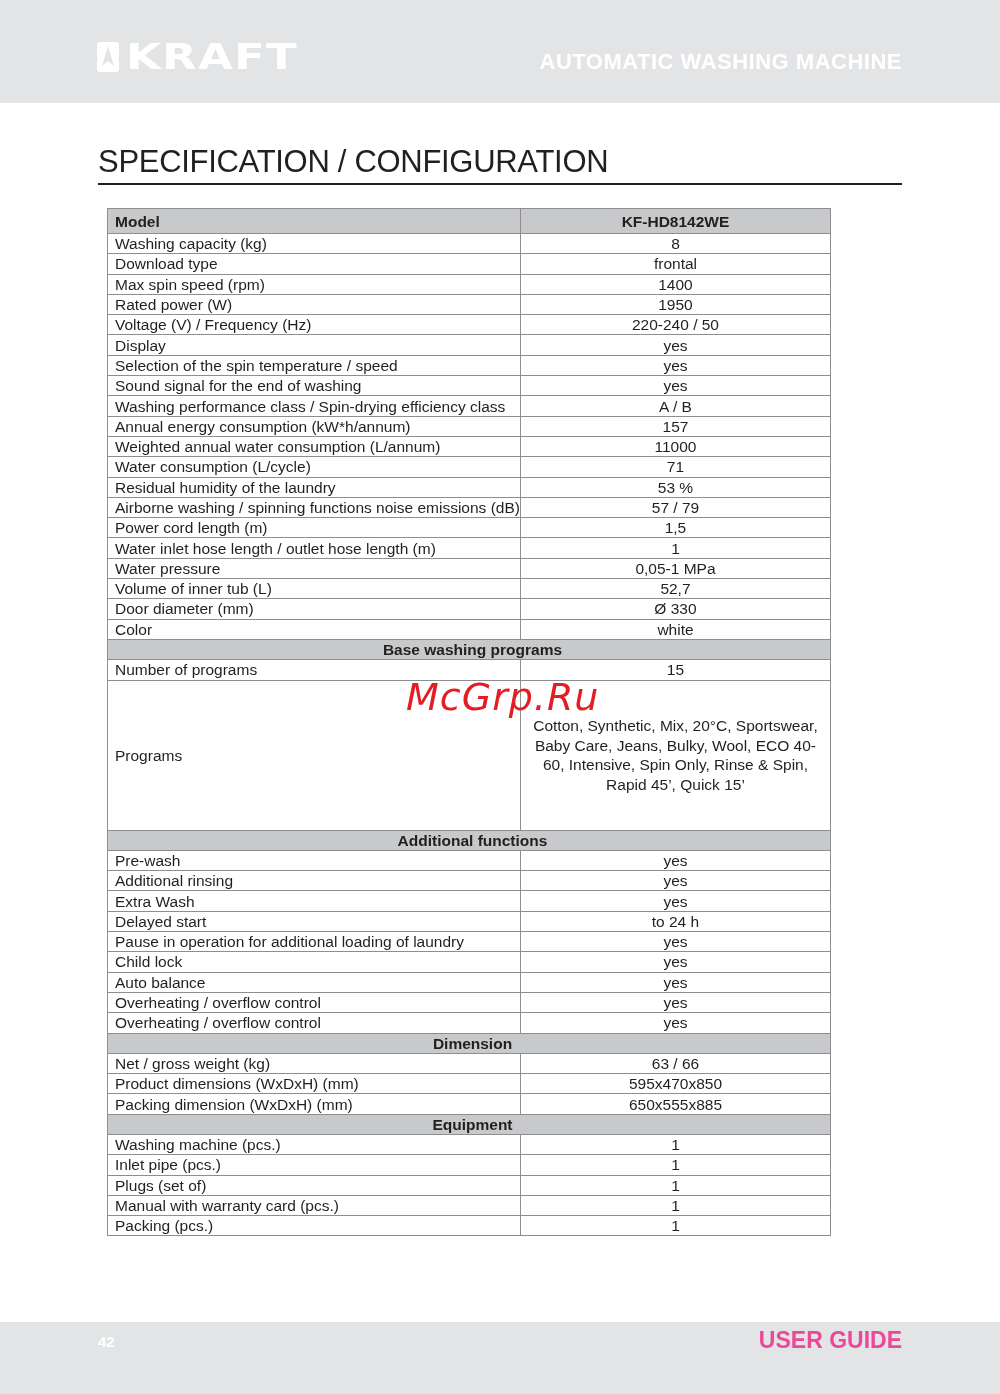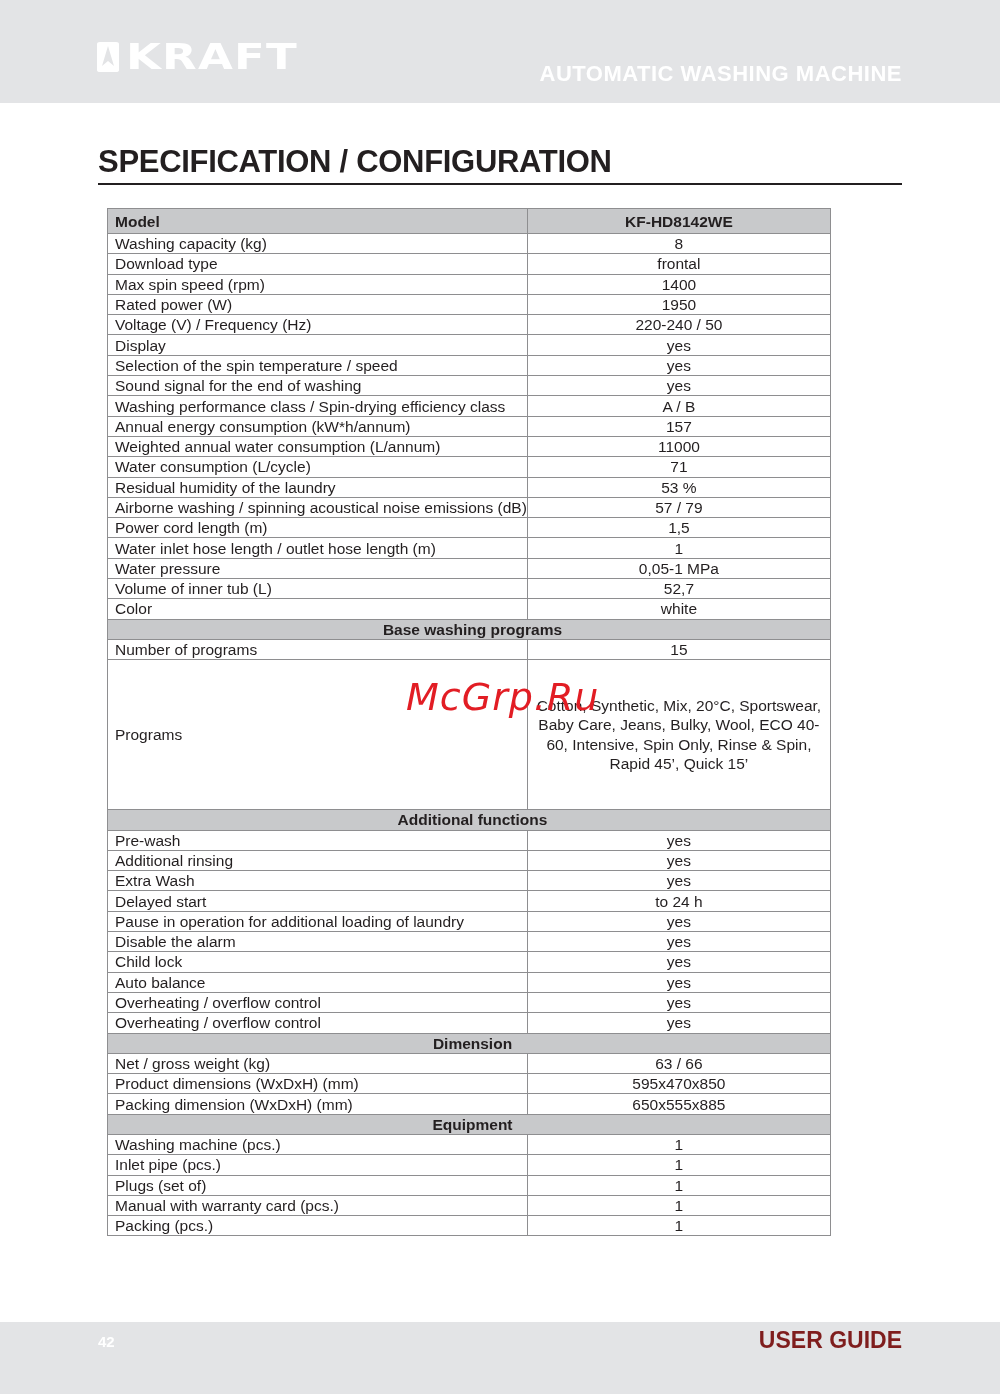--- a/index.html
+++ b/index.html
@@ -18,24 +18,24 @@
     width: 22px; height: 30px; background: #ffffff; border-radius: 3px / 2px;
     position: relative; margin-right: 7px;
   }
   .logo-mark svg { position: absolute; left: 0; top: 0; }
   .logo-text {
     color: #ffffff; font-weight: bold; font-size: 36px; letter-spacing: 1px;
     font-family: "DejaVu Sans", sans-serif; line-height: 30px; transform: scaleX(1.25); transform-origin: left center;
   }
   .header-title {
     position: absolute; right: 98px; top: 50px; color: #ffffff; font-weight: bold;
-    font-size: 22px; letter-spacing: 0.5px; line-height: 24px; margin-top: 12px;
+    font-size: 22px; letter-spacing: 0.5px; line-height: 24px;
   }
   .page-title {
-    position: absolute; left: 98px; top: 144px; font-size: 31px; font-weight: bold;
+    position: absolute; left: 98px; top: 144px; font-size: 31px; font-weight: normal;
     color: #231f20; letter-spacing: -0.3px; line-height: 36px;
   }
   .title-rule {
     position: absolute; left: 98px; top: 183px; width: 804px; height: 2px; background: #231f20;
   }
   table.spec {
     position: absolute; left: 99px; top: 208px; width: 724px;
     border-collapse: collapse; font-size: 15.5px; color: #231f20; margin-left: 8px;
   }
   table.spec td {
@@ -53,21 +53,21 @@
     position: absolute; left: 406px; top: 677px; color: #e21d24; font-size: 38px;
     font-style: italic; font-family: "DejaVu Sans", sans-serif; letter-spacing: 1px; line-height: 40px;
   }
   .bottom-band {
     position: absolute; left: 0; top: 1322px; width: 1000px; height: 72px; background: #e3e4e6;
   }
   .page-number {
     position: absolute; left: 98px; top: 1333px; color: #ffffff; font-weight: bold; font-size: 15px;
   }
   .footer-title {
-    position: absolute; right: 98px; top: 1327px; color: #7f1d1d; font-weight: bold; font-size: 23px;
+    position: absolute; right: 98px; top: 1327px; color: #ec4899; font-weight: bold; font-size: 23px;
   }
 </style>
 </head>
 <body>
 
 <div class="top-band"></div>
 <div class="logo">
   <div class="logo-mark">
     <svg width="22" height="30" viewBox="0 0 22 30">
       <polygon points="11,4 17,24 11,19 5,24" fill="#e3e4e6"></polygon>
@@ -132,38 +132,42 @@
       </tr>
       <tr>
         <td>Water consumption (L/cycle)</td>
         <td class="val">71</td>
       </tr>
       <tr>
         <td>Residual humidity of the laundry</td>
         <td class="val">53 %</td>
       </tr>
       <tr>
-        <td>Airborne washing / spinning acoustical noise emissions (dB)</td>
+        <td>Airborne washing / spinning functions noise emissions (dB)</td>
         <td class="val">57 / 79</td>
       </tr>
       <tr>
         <td>Power cord length (m)</td>
         <td class="val">1,5</td>
       </tr>
       <tr>
         <td>Water inlet hose length / outlet hose length (m)</td>
         <td class="val">1</td>
       </tr>
       <tr>
         <td>Water pressure</td>
         <td class="val">0,05-1 MPa</td>
       </tr>
       <tr>
         <td>Volume of inner tub (L)</td>
         <td class="val">52,7</td>
+      </tr>
+      <tr>
+        <td>Door diameter (mm)</td>
+        <td class="val">Ø 330</td>
       </tr>
       <tr>
         <td>Color</td>
         <td class="val">white</td>
       </tr>
       <tr class="section">
         <td colspan="2">Base washing programs</td>
       </tr>
       <tr>
         <td>Number of programs</td>
@@ -190,24 +194,20 @@
       </tr>
       <tr>
         <td>Delayed start</td>
         <td class="val">to 24 h</td>
       </tr>
       <tr>
         <td>Pause in operation for additional loading of laundry</td>
         <td class="val">yes</td>
       </tr>
       <tr>
-        <td>Disable the alarm</td>
-        <td class="val">yes</td>
-      </tr>
-      <tr>
         <td>Child lock</td>
         <td class="val">yes</td>
       </tr>
       <tr>
         <td>Auto balance</td>
         <td class="val">yes</td>
       </tr>
       <tr>
         <td>Overheating / overflow control</td>
         <td class="val">yes</td>

